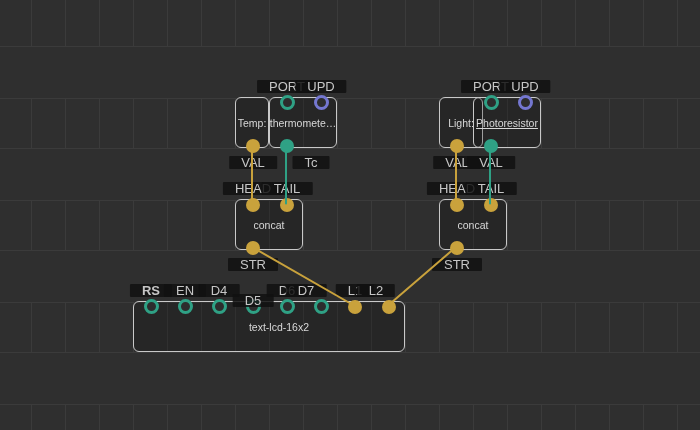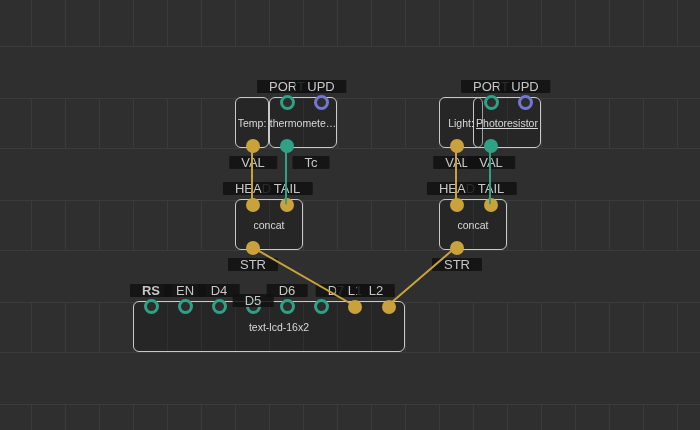--- a/index.html
+++ b/index.html
@@ -139,21 +139,21 @@
         <div class="pin-badge" style="left: 17px; top: -18px; color: rgb(198, 198, 198); font-weight: bold;">RS</div>
         <div class="pin ring" style="left: 43.5px; top: -3px; border-color: rgb(47, 161, 133);"></div>
         <div class="pin-badge" style="left: 51px; top: -18px; color: rgb(198, 198, 198);">EN</div>
         <div class="pin ring" style="left: 77.5px; top: -3px; border-color: rgb(47, 161, 133);"></div>
         <div class="pin-badge" style="left: 85px; top: -18px; color: rgb(198, 198, 198);">D4</div>
         <div class="pin ring" style="left: 111.5px; top: -3px; border-color: rgb(47, 161, 133);"></div>
         <div class="pin-badge" style="left: 119px; top: -18px; color: rgb(198, 198, 198); margin-top: 10px;">D5</div>
         <div class="pin ring" style="left: 145.5px; top: -3px; border-color: rgb(47, 161, 133);"></div>
         <div class="pin-badge" style="left: 153px; top: -18px; color: rgb(198, 198, 198);">D6</div>
         <div class="pin ring" style="left: 179.5px; top: -3px; border-color: rgb(47, 161, 133);"></div>
-        <div class="pin-badge" style="left: 202px; top: -18px; color: rgb(198, 198, 198);">D7</div>
+        <div class="pin-badge" style="left: 172px; top: -18px; color: rgb(198, 198, 198);">D7</div>
         <div class="pin filled" style="left: 214px; top: -2.5px; background: rgb(201, 162, 60);"></div>
         <div class="pin-badge" style="left: 221px; top: -18px; color: rgb(198, 198, 198);">L1</div>
         <div class="pin filled" style="left: 248px; top: -2.5px; background: rgb(201, 162, 60);"></div>
         <div class="pin-badge" style="left: 242px; top: -18px; color: rgb(198, 198, 198);">L2</div>
       </div>
     </div>
 
   <svg id="wires-svg" width="700" height="430">
       <line x1="252" y1="145" x2="252" y2="203.5" stroke="#c9a23c" stroke-width="2" stroke-linecap="round"></line>
       <line x1="286" y1="145" x2="286" y2="203.5" stroke="#2fa185" stroke-width="2" stroke-linecap="round"></line>

